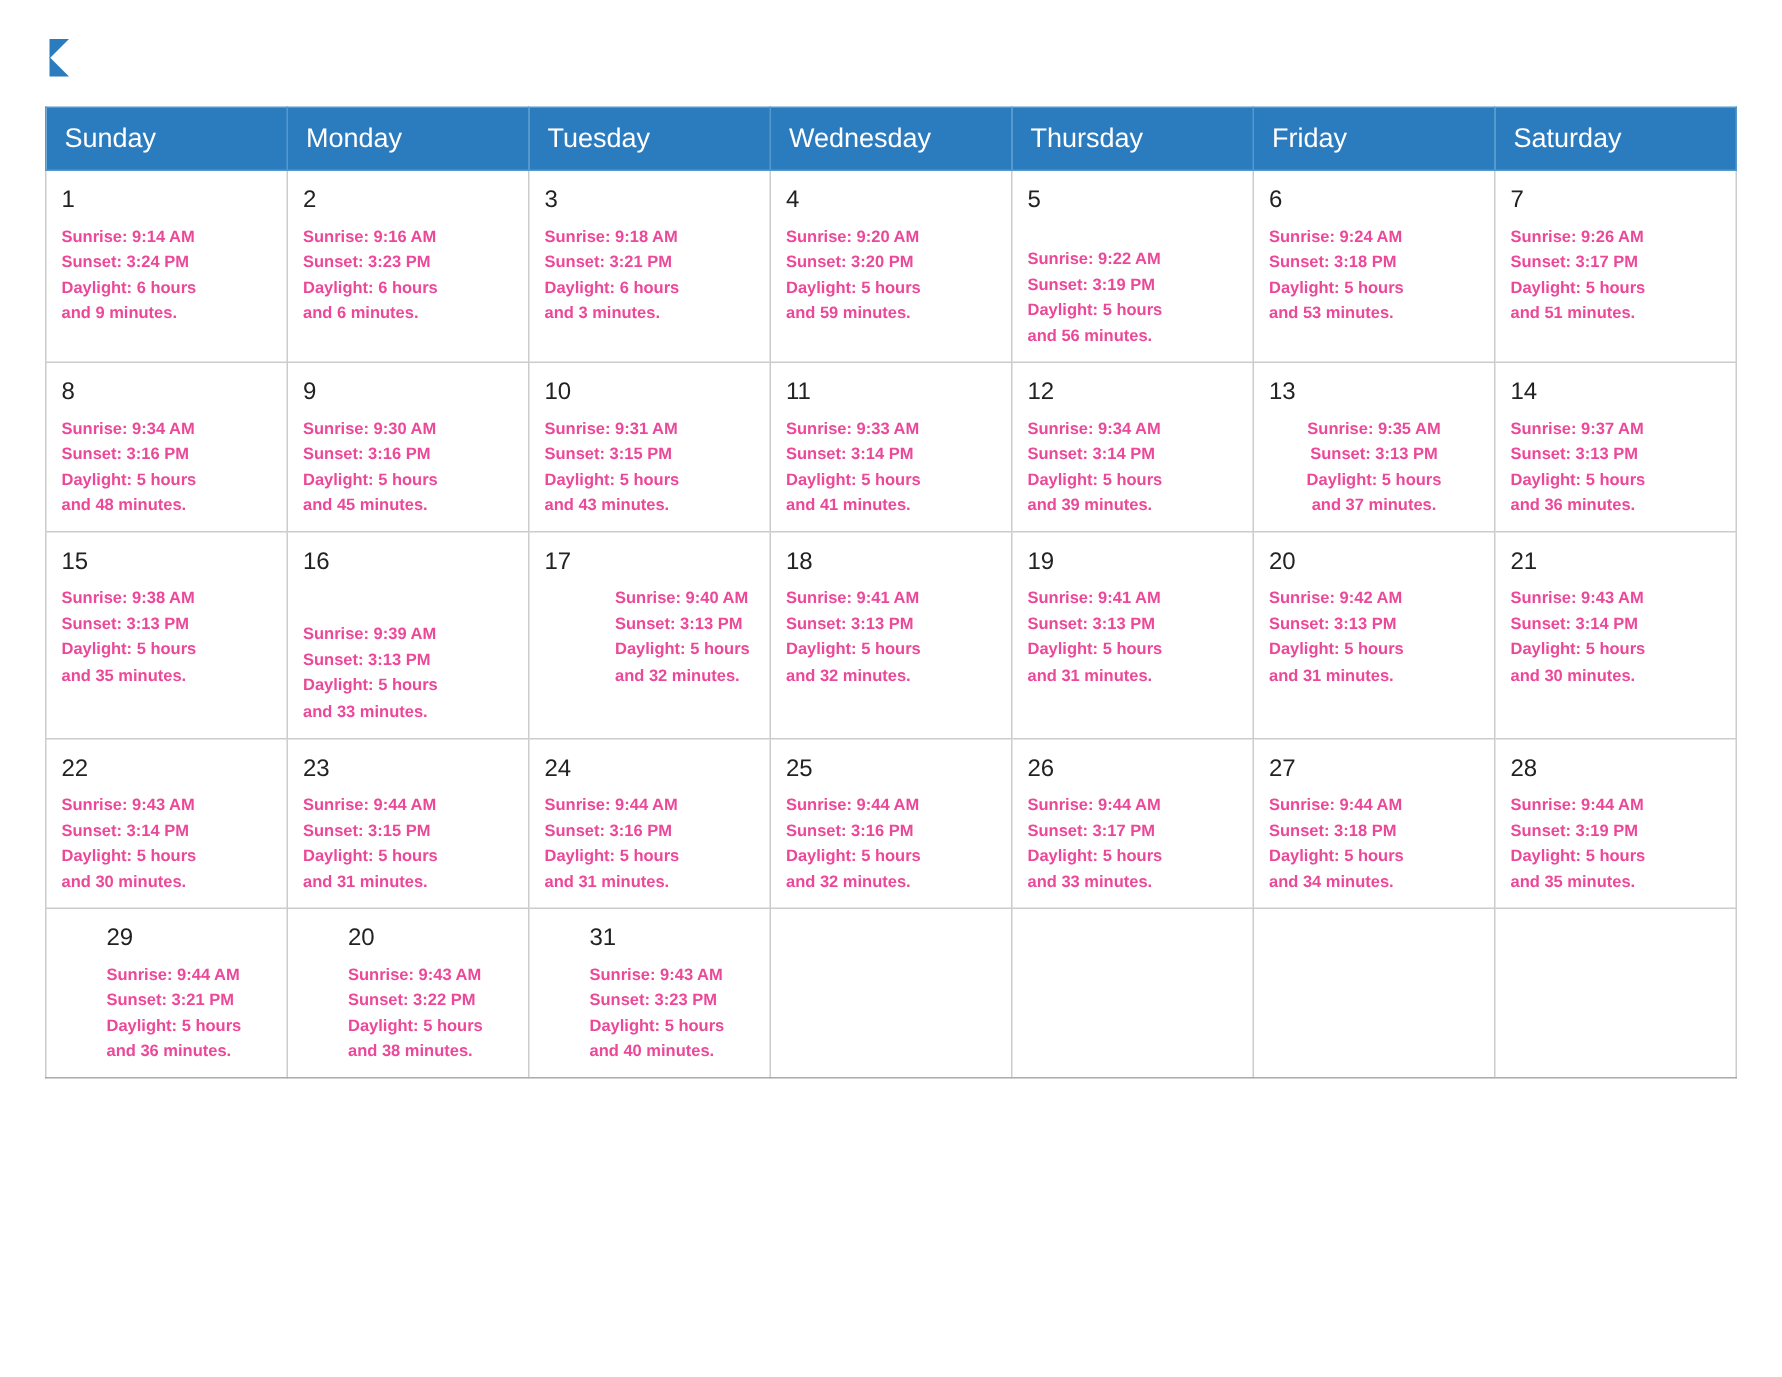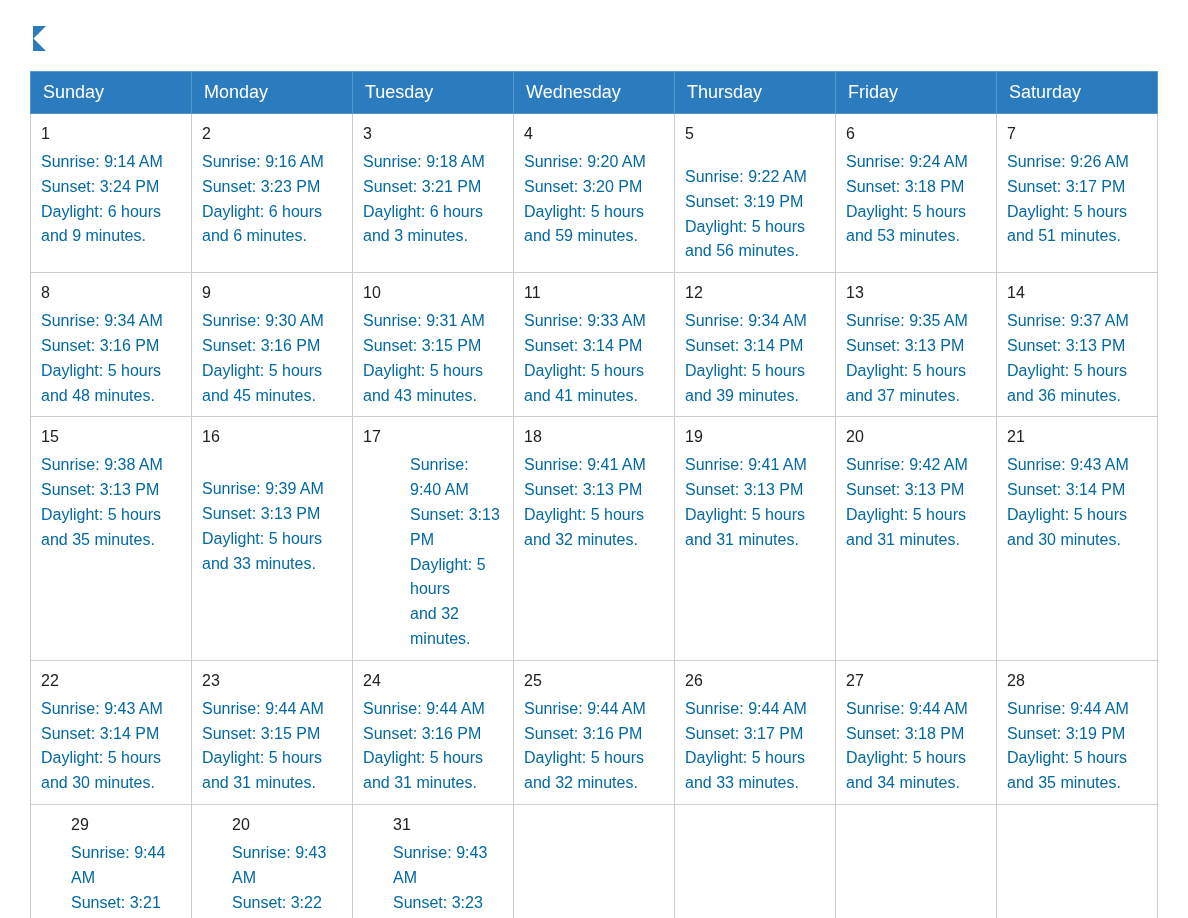--- a/index.html
+++ b/index.html
@@ -84,23 +84,24 @@
       line-height: 1.5;
     }
     .day-num {
       font-size: 16px;
       font-weight: normal;
       color: #222;
       display: block;
       margin-bottom: 4px;
     }
     .day-info {
-      font-size: 16px;
-      color: #0369a1;
+      font-size: 11px;
+      color: #ec4899;
       line-height: 1.55;
+      font-weight: bold;
     }
     .empty-cell {
       background: #fff;
     }
     .calendar tr:last-child td {
       border-bottom: 1px solid #aaa;
       padding-left: 40px;
     }
   </style>
 </head>
@@ -220,21 +221,21 @@
         </td>
         <td>
           <span class="day-num">12</span>
           <div class="day-info" style="white-space: pre-line;">Sunrise: 9:34 AM
 Sunset: 3:14 PM
 Daylight: 5 hours
 and 39 minutes.</div>
         </td>
         <td>
           <span class="day-num">13</span>
-          <div class="day-info" style="white-space: pre-line;">Sunrise: 9:35 AM
+          <div class="day-info" style="white-space: pre-line; text-align: center;">Sunrise: 9:35 AM
 Sunset: 3:13 PM
 Daylight: 5 hours
 and 37 minutes.</div>
         </td>
         <td>
           <span class="day-num">14</span>
           <div class="day-info" style="white-space: pre-line;">Sunrise: 9:37 AM
 Sunset: 3:13 PM
 Daylight: 5 hours
 and 36 minutes.</div>

